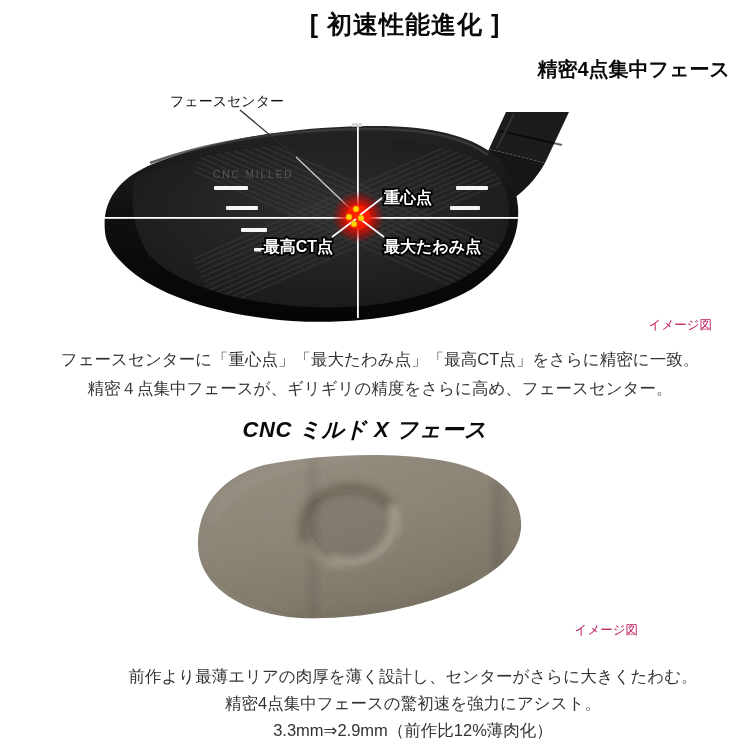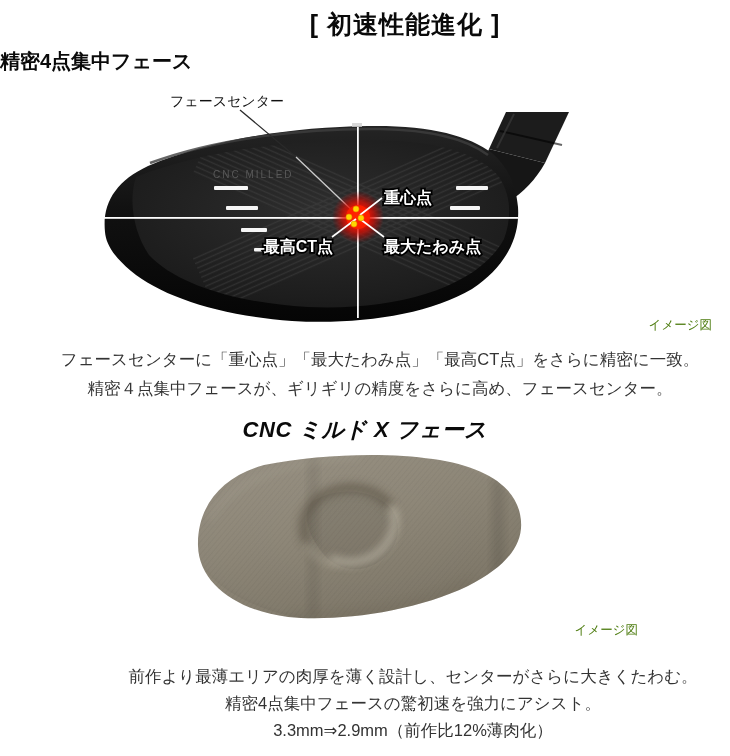--- a/index.html
+++ b/index.html
@@ -7,32 +7,32 @@
     position:relative; width:730px; height:756px; overflow:hidden;
     background:#ffffff;
     font-family:"Liberation Sans","DejaVu Sans",sans-serif;
     color:#333;
   }
   .h1 {
     position:absolute; top:8px; left:0; width:730px; text-align:center;
     font-size:25px; font-weight:bold; color:#0a0a0a; letter-spacing:1px;padding-left:40px;
   }
   .h2 {
-    position:absolute; top:48px; left:0; width:730px; text-align:left;
+    position:absolute; top:56px; left:0; width:730px; text-align:right;
     font-size:20px; font-weight:bold; color:#0a0a0a;
   }
   .h3 {
     position:absolute; top:415px; left:0; width:730px; text-align:center;
     font-size:22px; font-weight:bold; color:#0a0a0a; letter-spacing:0.5px;font-style:italic;
   }
   .fig { position:absolute; left:0; }
   .fig1 { top:85px; }
   .fig2 { top:450px; }
   .cap {
-    position:absolute; font-size:12.5px; color:#4d7c0f;
+    position:absolute; font-size:12.5px; color:#be185d;
   }
   .cap1 { top:317px; right:18px; }
   .cap2 { top:622px; right:92px; }
   .p {
     position:absolute; left:0; width:730px; text-align:center;
     color:#333;
   }
   .p1 { top:345px; font-size:16.5px; line-height:29px;padding-left:15px; }
   .p2 { top:663px; font-size:16.5px; line-height:27px;padding-left:48px; }
   svg text { font-family:"Liberation Sans","DejaVu Sans",sans-serif; }

